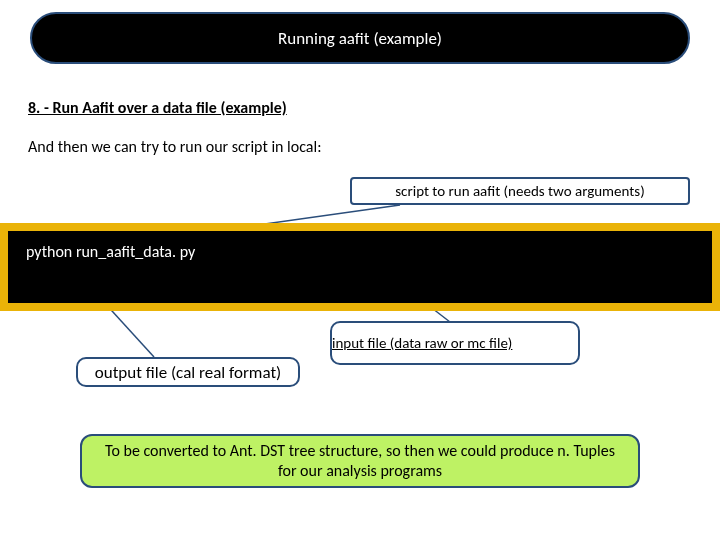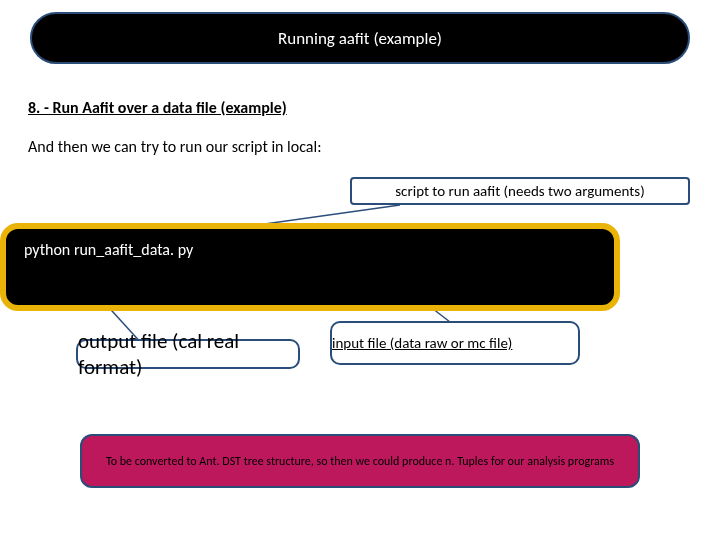--- a/index.html
+++ b/index.html
@@ -51,24 +51,24 @@
     border-radius: 4px;
     display: flex;
     align-items: center;
     justify-content: center;
     font-size: 15px;
     z-index: 3;
   }
   .code-box {
     position: absolute;
     left: 0px; top: 223px;
-    width: 620px; height: 88px;
+    width: 720px; height: 88px;
     background: #000;
-    border: 6px solid #eab308;
-    border-radius: 18px;
+    border: 8px solid #eab308;
+    border-radius: 0;
     color: #fff;
     padding: 10px 18px;
     font-size: 16px;
     line-height: 1.4;
     z-index: 2;
   }
   .callout-input {
     position: absolute;
     left: 330px; top: 321px;
     width: 250px; height: 44px;
@@ -79,42 +79,42 @@
     align-items: center;
     justify-content: flex-start;
     font-size: 15px;
     text-align: center;
     line-height: 1.2;
     z-index: 3;
     text-decoration: underline;
   }
   .callout-output {
     position: absolute;
-    left: 76px; top: 339px;
+    left: 76px; top: 357px;
     width: 224px; height: 30px;
     background: #fff;
     border: 2px solid #2a4d7a;
     border-radius: 10px;
     display: flex;
     align-items: center;
     justify-content: center;
-    font-size: 21px;
+    font-size: 17px;
     z-index: 3;
   }
   .footer-box {
     position: absolute;
     left: 80px; top: 434px;
     width: 560px; height: 54px;
-    background: #be185d;
+    background: #bef264;
     border: 2px solid #2a4d7a;
     border-radius: 12px;
     display: flex;
     align-items: center;
     justify-content: center;
-    font-size: 12px;
+    font-size: 16px;
     text-align: center;
     padding: 4px 14px;
     line-height: 1.25;
   }
   svg.connectors {
     position: absolute;
     left: 0; top: 0;
     width: 720px; height: 540px;
     pointer-events: none;
     z-index: 1;

